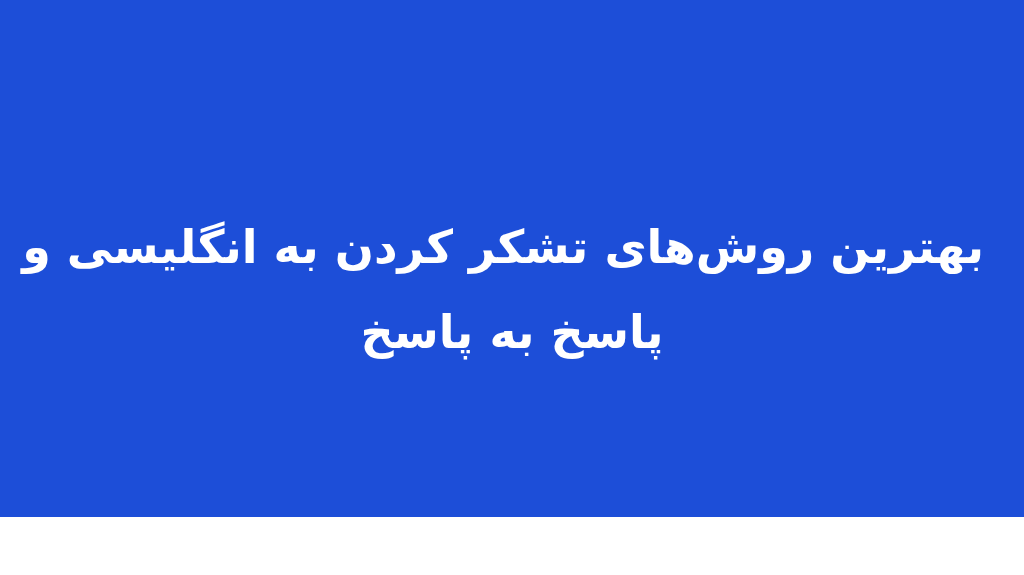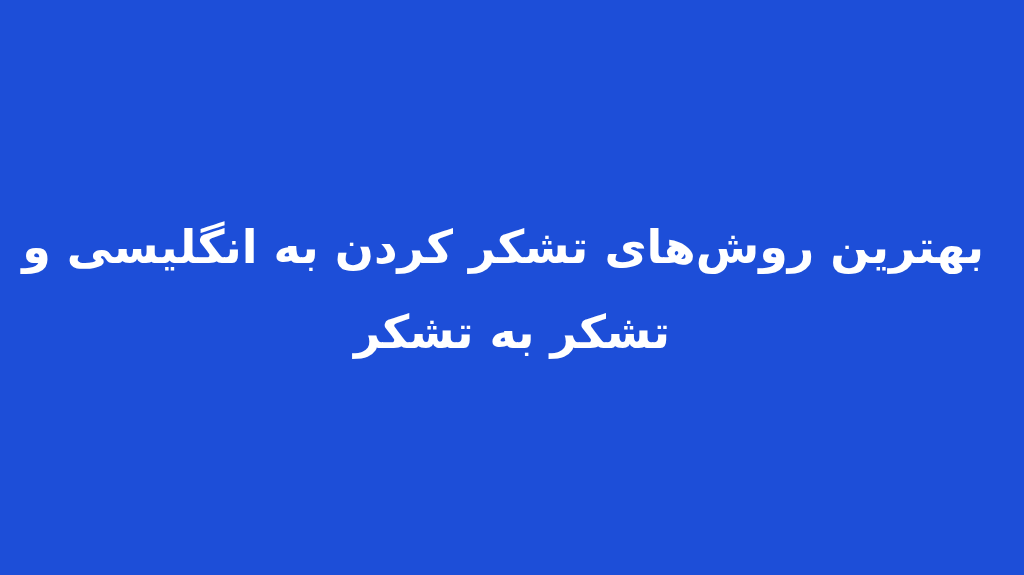--- a/index.html
+++ b/index.html
@@ -12,21 +12,21 @@
     width: 1024px;
     height: 575px;
     overflow: hidden;
     font-family: "DejaVu Sans", "Liberation Sans", sans-serif;
   }
 
   .slide {
     position: relative;
     box-sizing: border-box;
     width: 1024px;
-    height: 575px;
+    height: 517px;
     background-color: #1d4ed8;
     display: flex;
     align-items: center;
     justify-content: center;
     overflow: hidden;
   }
 
   .title-block {
     position: absolute;
     left: 0;
@@ -51,16 +51,16 @@
     white-space: nowrap;
   }
 </style>
 </head>
 <body>
 
 <div class="slide" style="background-color: rgb(29, 78, 216);">
 
   <div class="title-block">
     <span class="title-line" style="color: rgb(255, 255, 255);">بهترین روش‌های تشکر کردن به انگلیسی و</span>
-    <span class="title-line" style="color: rgb(255, 255, 255);">تشکر به تشکر</span>
+    <span class="title-line" style="color: rgb(255, 255, 255);">پاسخ به پاسخ</span>
   </div>
 
 </div>
 
 </body></html>

